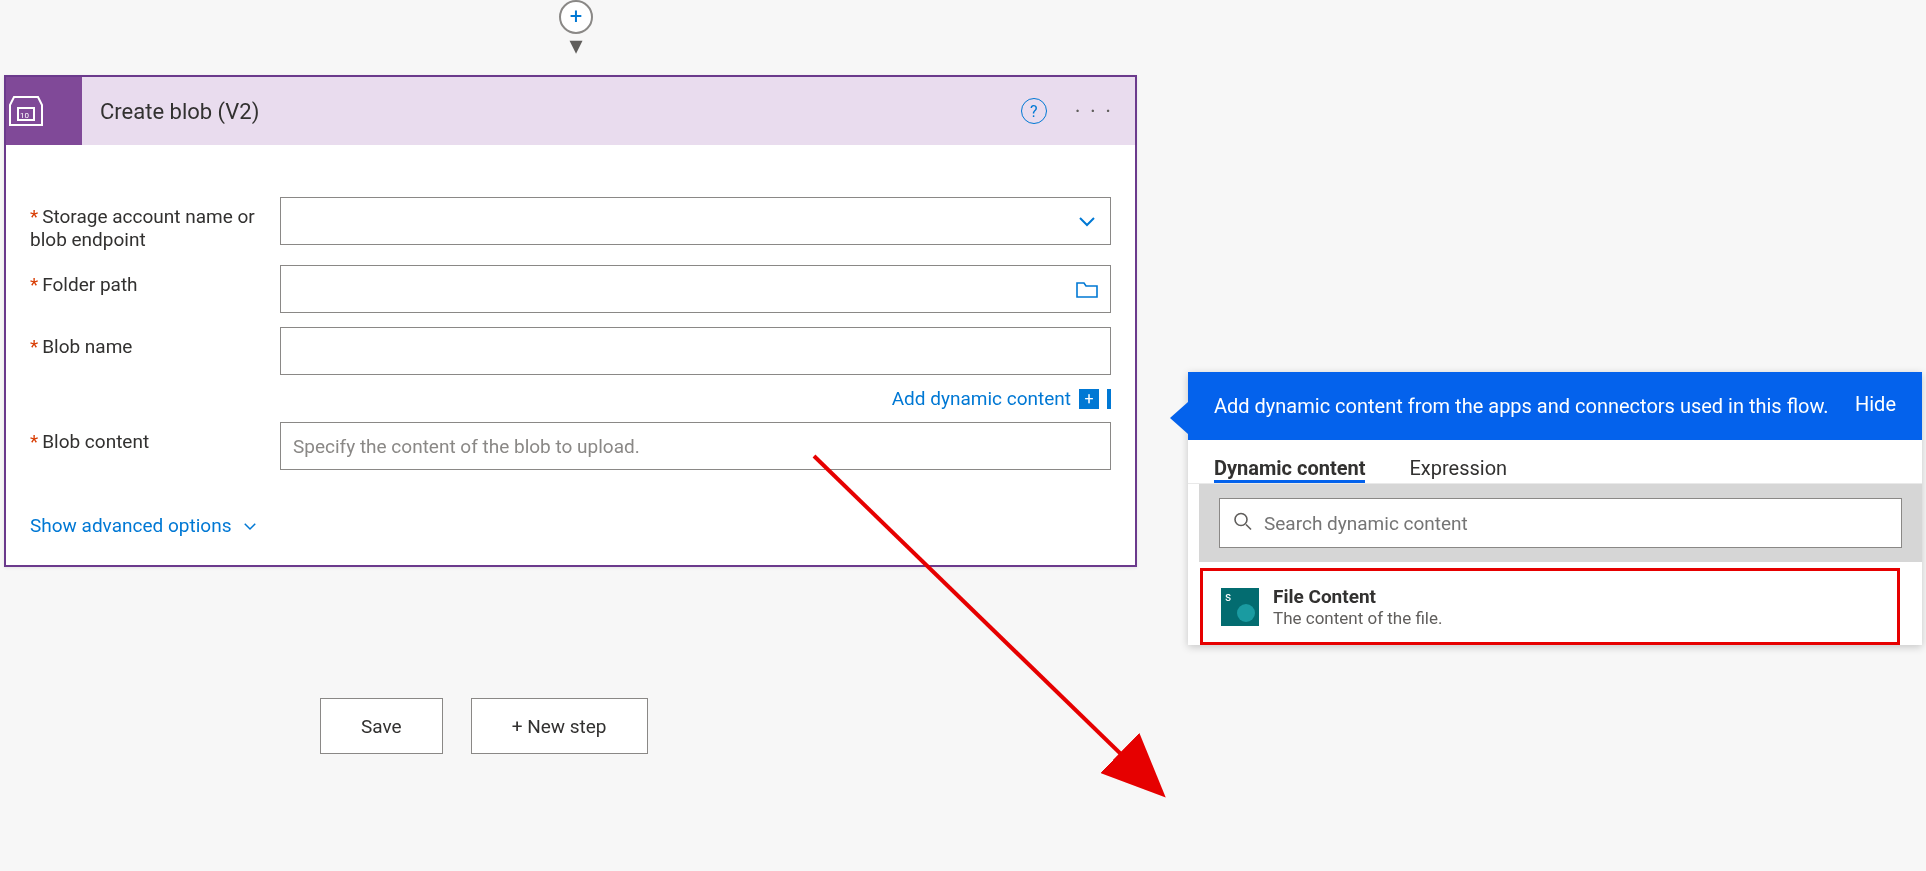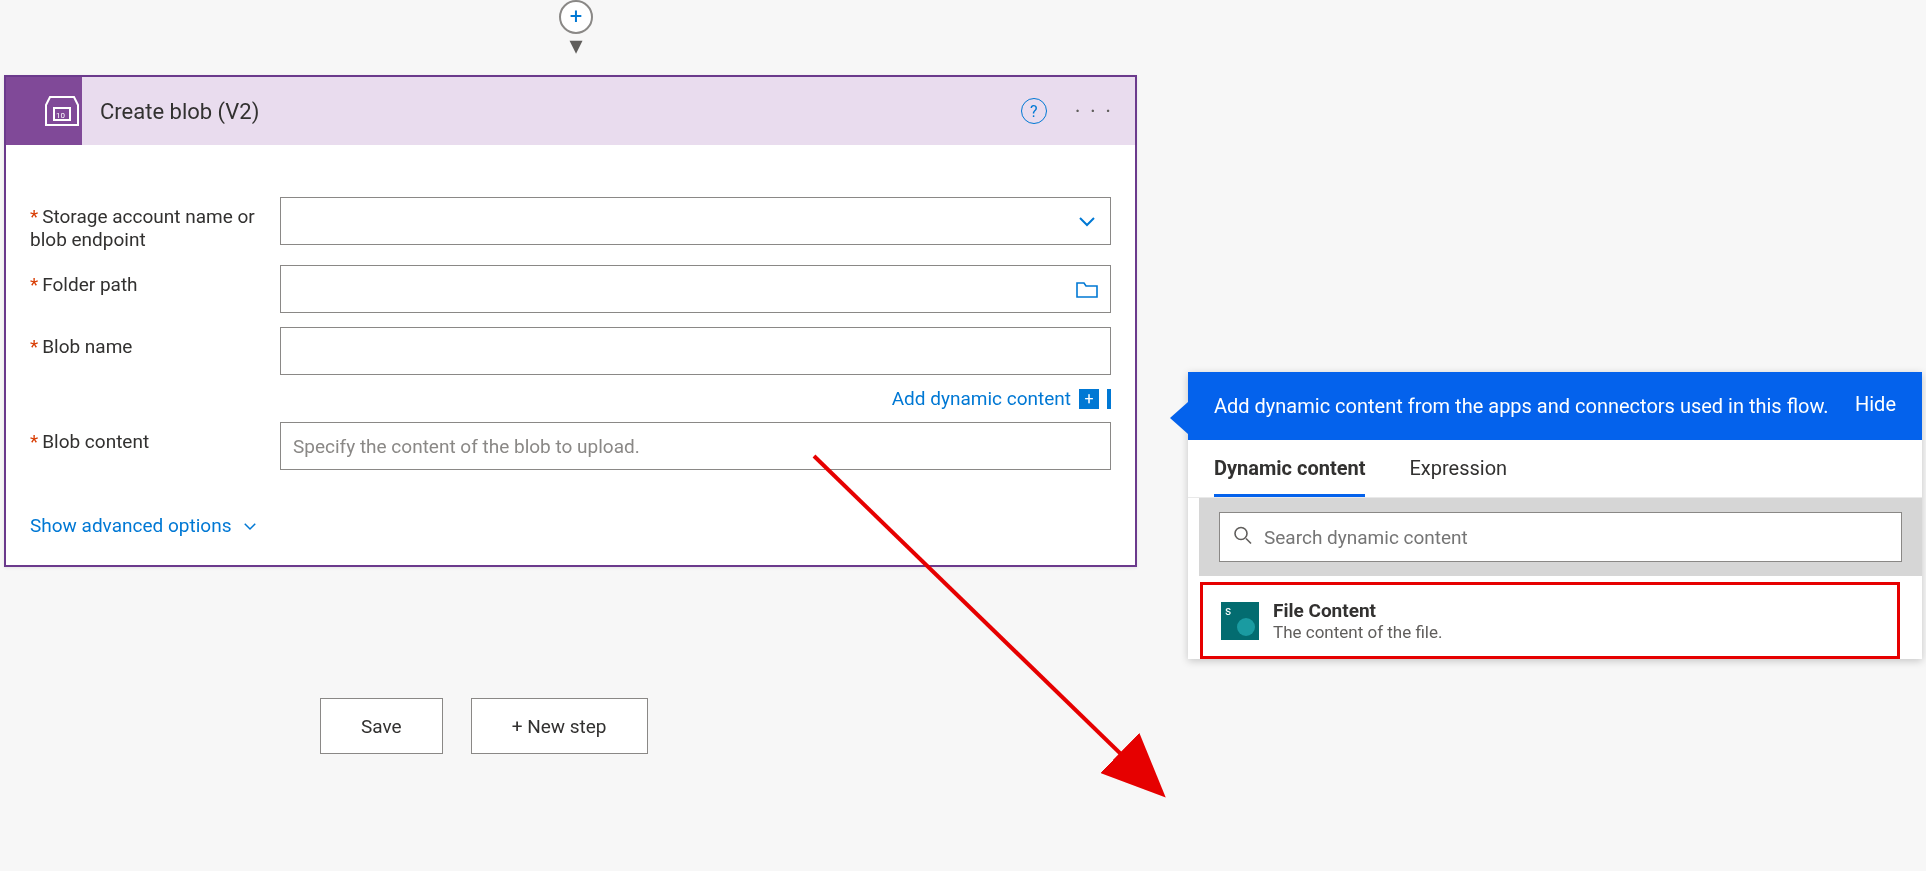--- a/index.html
+++ b/index.html
@@ -60,21 +60,21 @@
     background:#e9dcee;
     height:68px;
     padding: 0 16px 0 0;
   }
   .card-icon-cell {
     width: 76px;
     height: 68px;
     background:#804998;
     display:flex;
     align-items:center;
-    justify-content:flex-end;
+    justify-content:flex-start;
     flex:0 0 auto;
   }
   .card-icon-cell svg { width:40px; height:40px; }
   .card-title {
     flex:1 1 auto;
     font-size: 22px;
     color:#323130;
     padding-left: 18px;
     font-weight:400;
   }
@@ -225,21 +225,21 @@
   .dyn-header .hide { font-size:20px; cursor:pointer; white-space:nowrap; }
   .dyn-tabs {
     display:flex;
     gap: 44px;
     padding: 16px 26px 0 26px;
     background:#fff;
     border-bottom:1px solid #e9e9e9;
   }
   .dyn-tab {
     font-size:20px;
-    padding-bottom:14px;
+    padding-bottom:0;
     cursor:pointer;
     border-bottom:3px solid transparent;
   }
   .dyn-tab.active { font-weight:700; border-bottom-color:#0462ec; }
   .dyn-search-wrap {
     background:#d6d6d6;
     padding: 14px 20px;
     margin-left: 11px;
   }
   .dyn-search {

